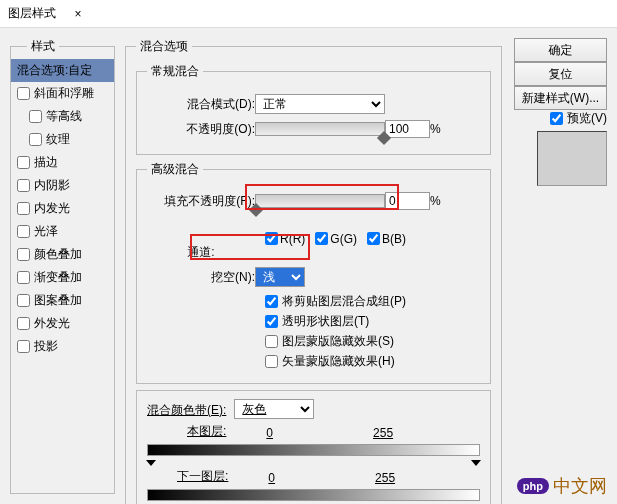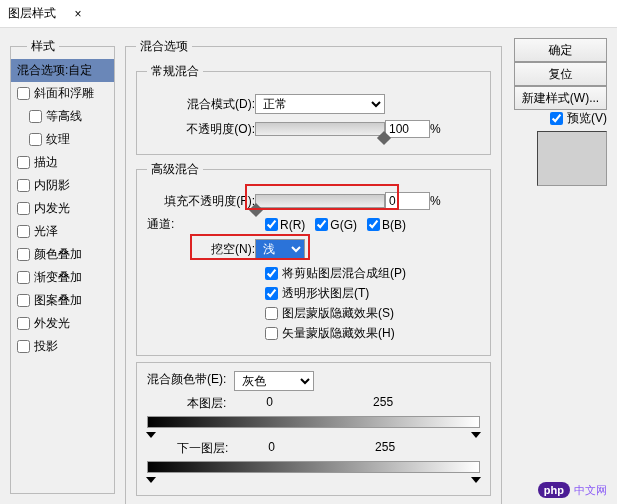--- a/index.html
+++ b/index.html
@@ -16,36 +16,36 @@
 .main { flex: 1; display: flex; flex-direction: column; gap: 8px; }
 fieldset.panel { border: 1px solid #bbb; padding: 8px 10px 10px; }
 fieldset.panel legend { padding: 0 4px; }
 .row { display: flex; align-items: center; margin: 6px 0; }
 .row-label { width: 108px; text-align: right; }
 .slider { flex: 1; height: 14px; background: linear-gradient(#ccc,#eee); border: 1px solid #999; position: relative; }
 .slider-thumb { position: absolute; top: 10px; width: 10px; height: 10px; background: #666; transform: translateX(-50%) rotate(45deg); }
 .num-input { width: 45px; border: 1px solid #999; padding: 1px 3px; background: #fff; }
 select { border: 1px solid #999; padding: 1px 3px; background: #fff; }
 .channels { display: flex; align-items: center; gap: 10px; }
-.channels .row-label { width: 108px; text-align: left; }
+.channels .row-label { width: 108px; text-align: center; margin-top: 28px; }
 .chan { display: flex; align-items: center; gap: 2px; }
 .chk-row { display: flex; align-items: center; gap: 4px; margin: 3px 0; padding-left: 118px; }
 .hl-box { border: 2px solid #d22; position: absolute; pointer-events: none; }
 .right-col { width: 95px; display: flex; flex-direction: column; gap: 0; align-items: flex-end; }
 .btn { width: 93px; height: 24px; border: 1px solid #999; background: linear-gradient(#f8f8f8,#e8e8e8); cursor: pointer; }
 .preview-chk { display: flex; align-items: center; gap: 4px; }
 .preview-box { width: 70px; height: 55px; background: #d0d0d0; border: 1px inset #999; margin-top: 4px; }
 .gradient-bar { height: 12px; background: linear-gradient(90deg,#000,#fff); border: 1px solid #999; position: relative; margin: 2px 0 12px; }
 .gtri { position: absolute; width: 0; height: 0; border: 5px solid transparent; bottom: -11px; }
 .gtri.bottom { border-bottom: none; border-top: 6px solid #000; }
 .knock-select { background: #2b73d9; color: #fff; width: 50px; }
-.blend-row { display:flex; align-items:flex-start; gap:8px; margin-bottom: 4px;}
+.blend-row { display:flex; align-items:flex-end; gap:8px; margin-bottom: 4px; text-decoration: underline;}
 .watermark { position: absolute; bottom: 6px; right: 10px; display: flex; align-items: center; gap: 4px; }
 .php-badge { background: #4c1d95; color: #fff; padding: 2px 6px; border-radius: 8px; font-weight: bold; font-size: 11px; }
-.cn-text { font-size: 11px; color: #8b5cf6; }
+.cn-text { font-size: 18px; color: #a16207; }
 </style>
 </head>
 <body>
 
 <div class="titlebar">
   <span>图层样式</span>
   <div class="close-btn">
       <span>×</span>
     </div>
 </div>

